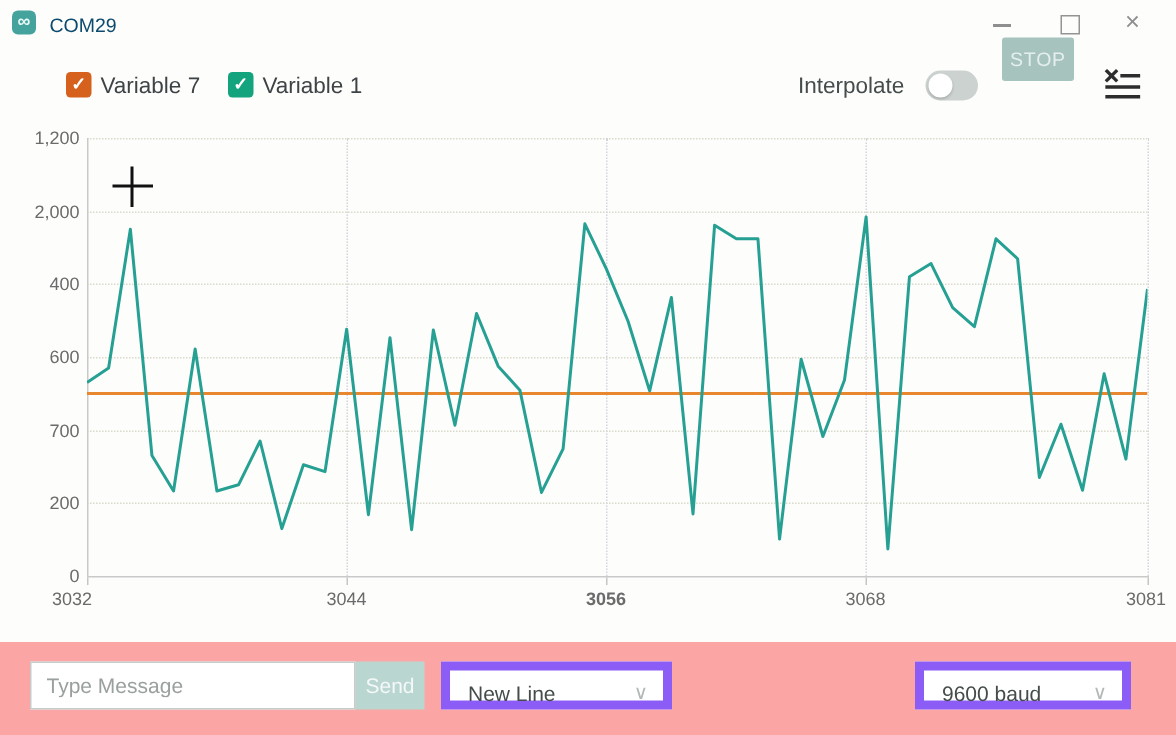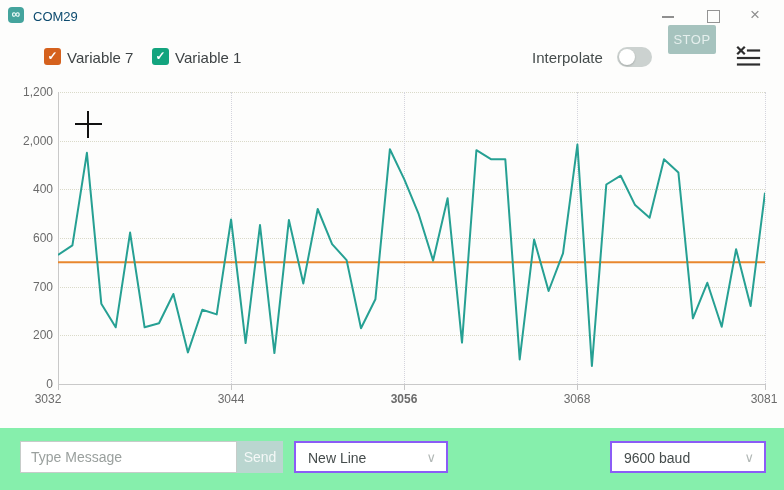--- a/index.html
+++ b/index.html
@@ -33,29 +33,29 @@
   .axis-left{position:absolute;left:58px;top:92px;width:0;height:292px;border-left:1px solid #c9c9c9;}
   .axis-bottom{position:absolute;left:58px;top:384px;width:708px;height:0;border-top:1px solid #c9c9c9;}
   .tick{position:absolute;top:385px;width:1px;height:5px;background:#c6c6c6;}
   #plot{position:absolute;left:58px;top:92px;}
 
   
   .ch-h{position:absolute;left:75px;top:123px;width:27px;height:2px;background:#111;}
   .ch-v{position:absolute;left:87px;top:111px;width:2px;height:27px;background:#111;}
 
   
-  .footer{position:absolute;left:0;top:428px;width:784px;height:62px;background:#86efac;}
+  .footer{position:absolute;left:0;top:428px;width:784px;height:62px;background:#fca5a5;}
   .msg-input{position:absolute;left:20px;top:13px;width:217px;height:32px;box-sizing:border-box;border:1px solid #c6ccc9;background:#fff;padding:0 10px;font-size:14px;color:#444;font-family:"Liberation Sans",sans-serif;outline:none;}
   .msg-input::placeholder{color:#9aa09e;}
   .send-btn{position:absolute;left:237px;top:13px;width:46px;height:32px;background:#bad6d0;color:#f4f8f7;font-size:14px;line-height:32px;text-align:center;cursor:pointer;}
-  .dropdown{position:absolute;top:13px;height:32px;box-sizing:border-box;border:2px solid #8b5cf6;background:#fff;cursor:pointer;}
+  .dropdown{position:absolute;top:13px;height:32px;box-sizing:border-box;border:6px solid #8b5cf6;background:#fff;cursor:pointer;}
   .dd-text{position:absolute;left:12px;top:7px;font-size:14px;color:#454c4c;}
   .dd-chev{position:absolute;right:10px;top:7px;font-size:13px;color:#b2b8b6;}
   .dd-newline{left:294px;width:154px;}
-  .dd-baud{left:610px;width:156px;}
+  .dd-baud{left:610px;width:144px;}
 </style>
 </head>
 <body>
 
 <div class="window">
 
   <div class="titlebar">
     <div class="app-icon">∞</div>
     <div class="win-title">COM29</div>
     <div class="wc-min"></div>

